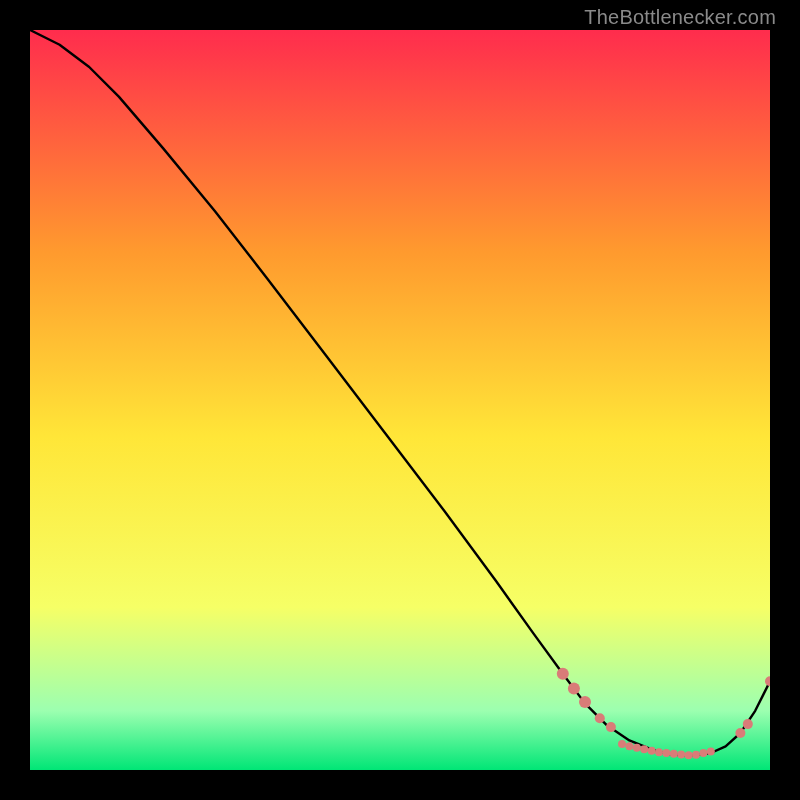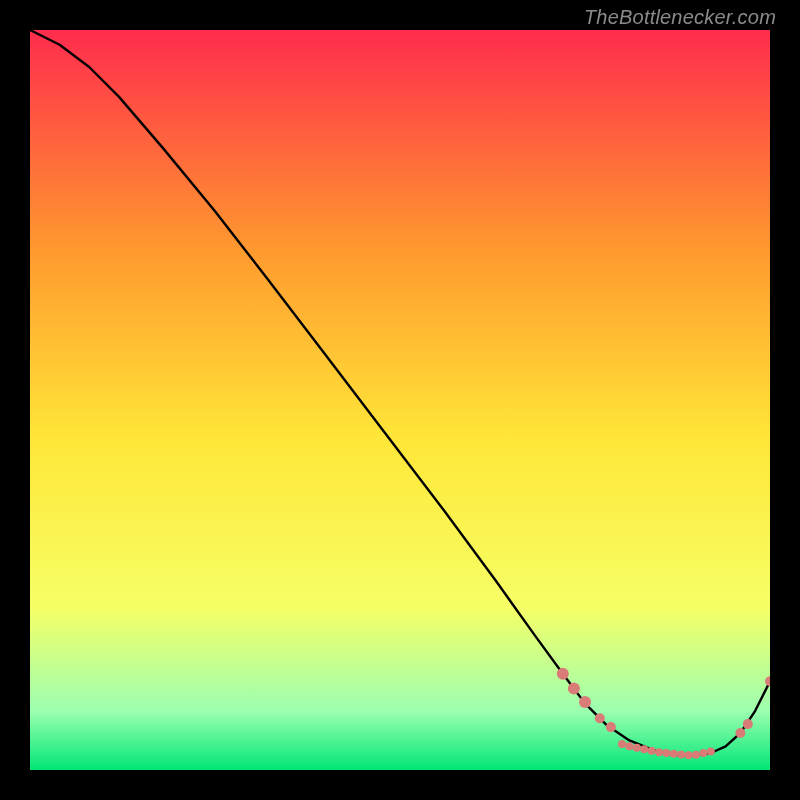--- a/index.html
+++ b/index.html
@@ -9,21 +9,20 @@
     height: 800px;
     background: #000;
     overflow: hidden;
     font-family: Arial, Helvetica, sans-serif;
   }
   .stage {
     position: relative;
     width: 800px;
     height: 800px;
     background: #000;
-    font-style: italic;
   }
   .plot {
     position: absolute;
     left: 30px;
     top: 30px;
     width: 740px;
     height: 740px;
   }
   .attribution {
     position: absolute;

